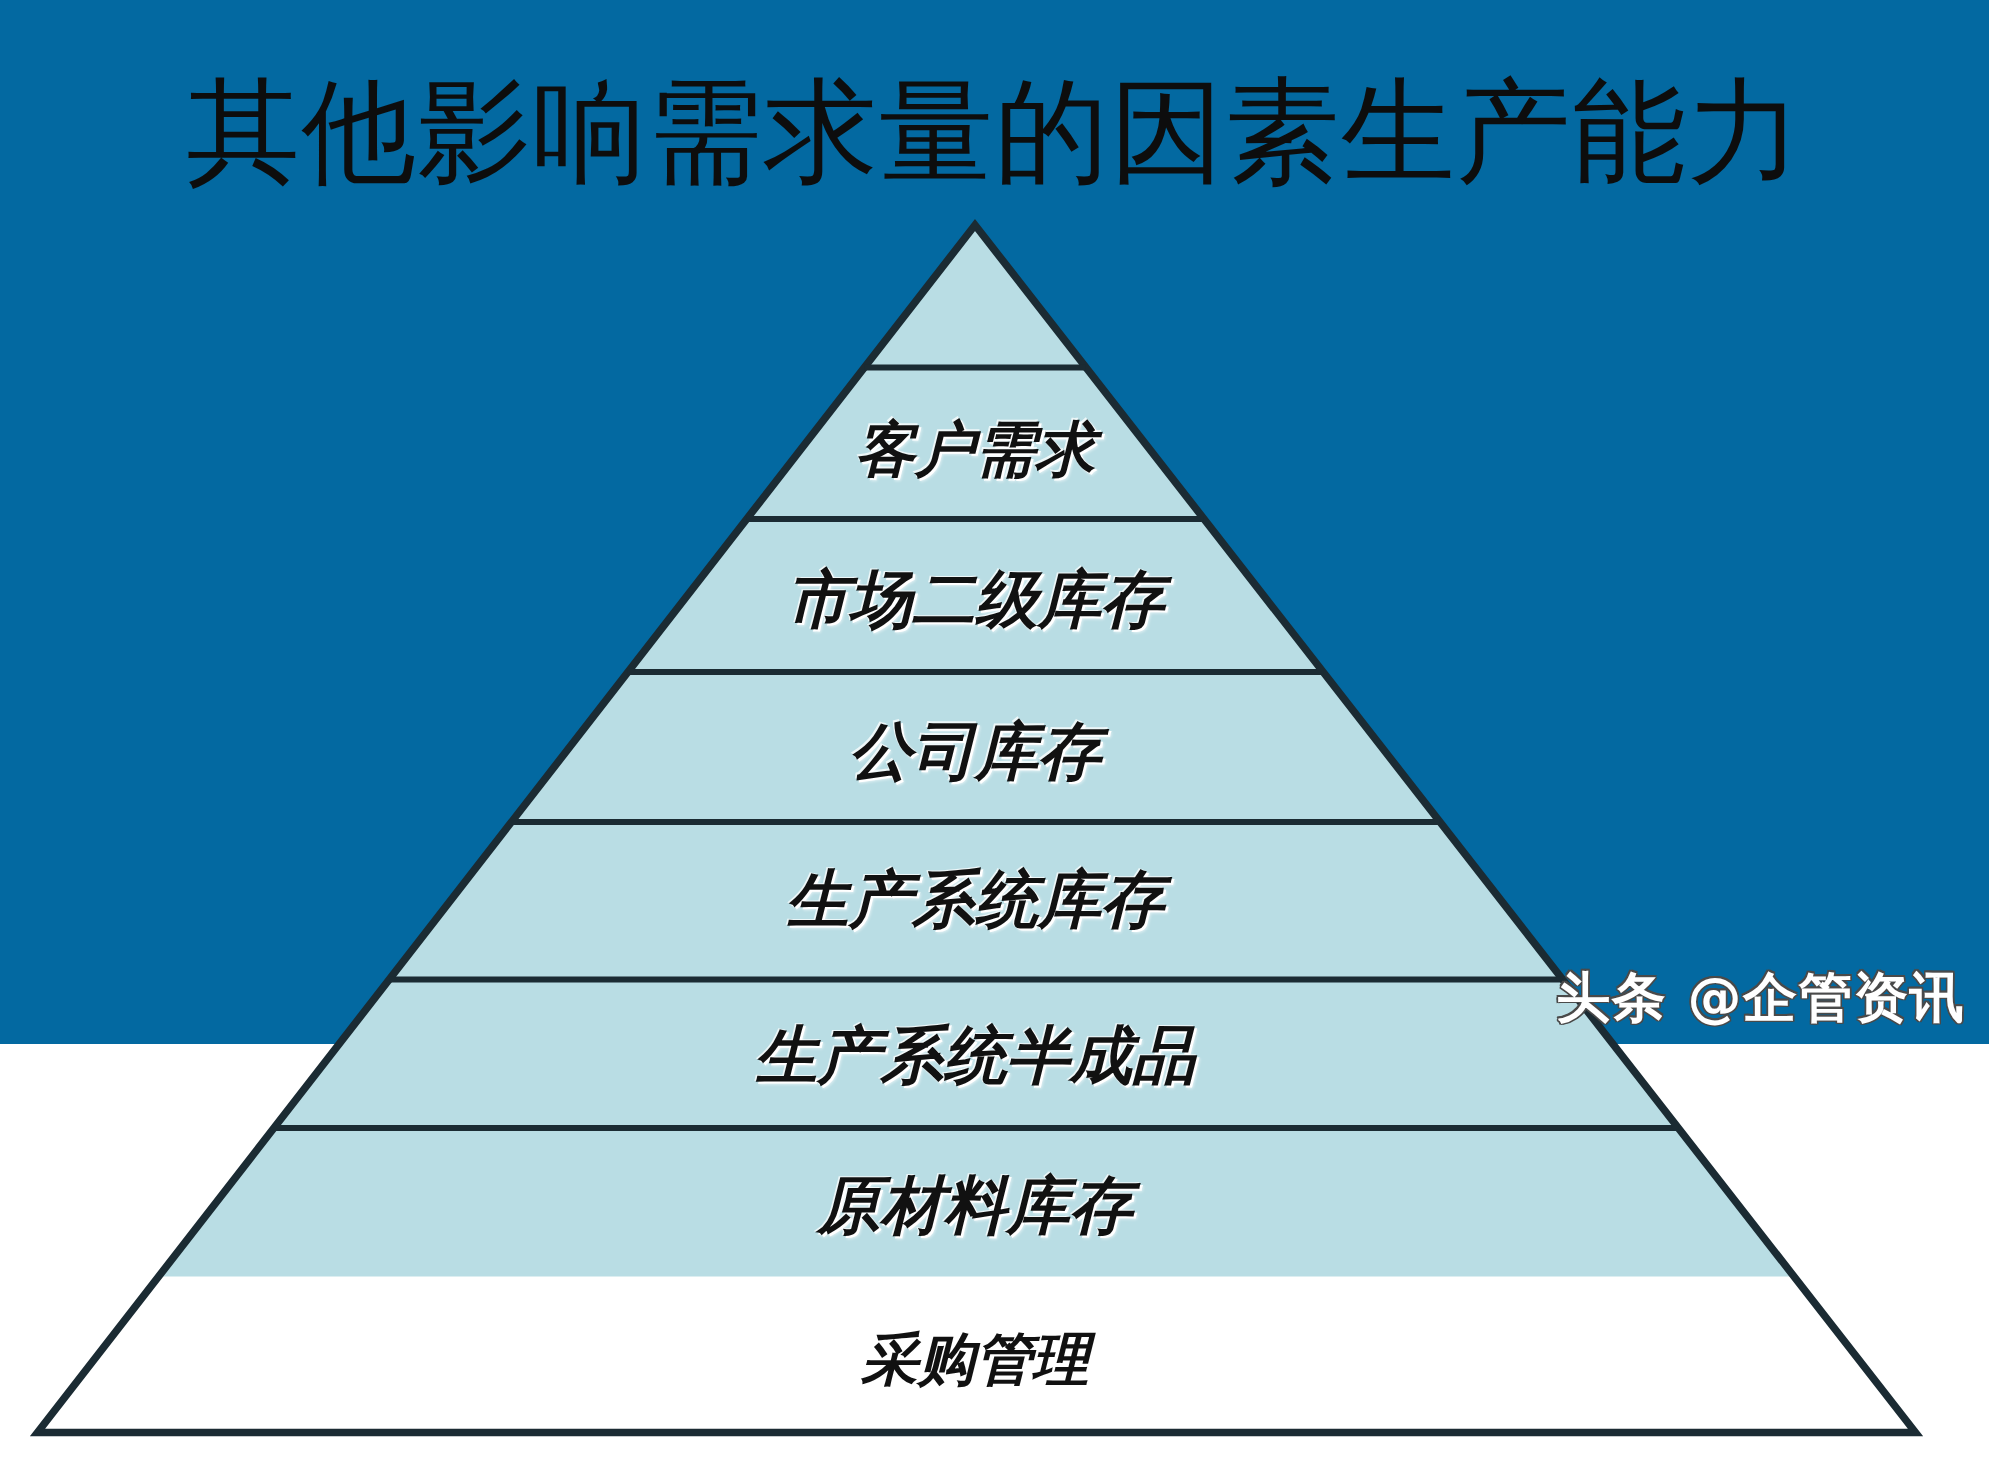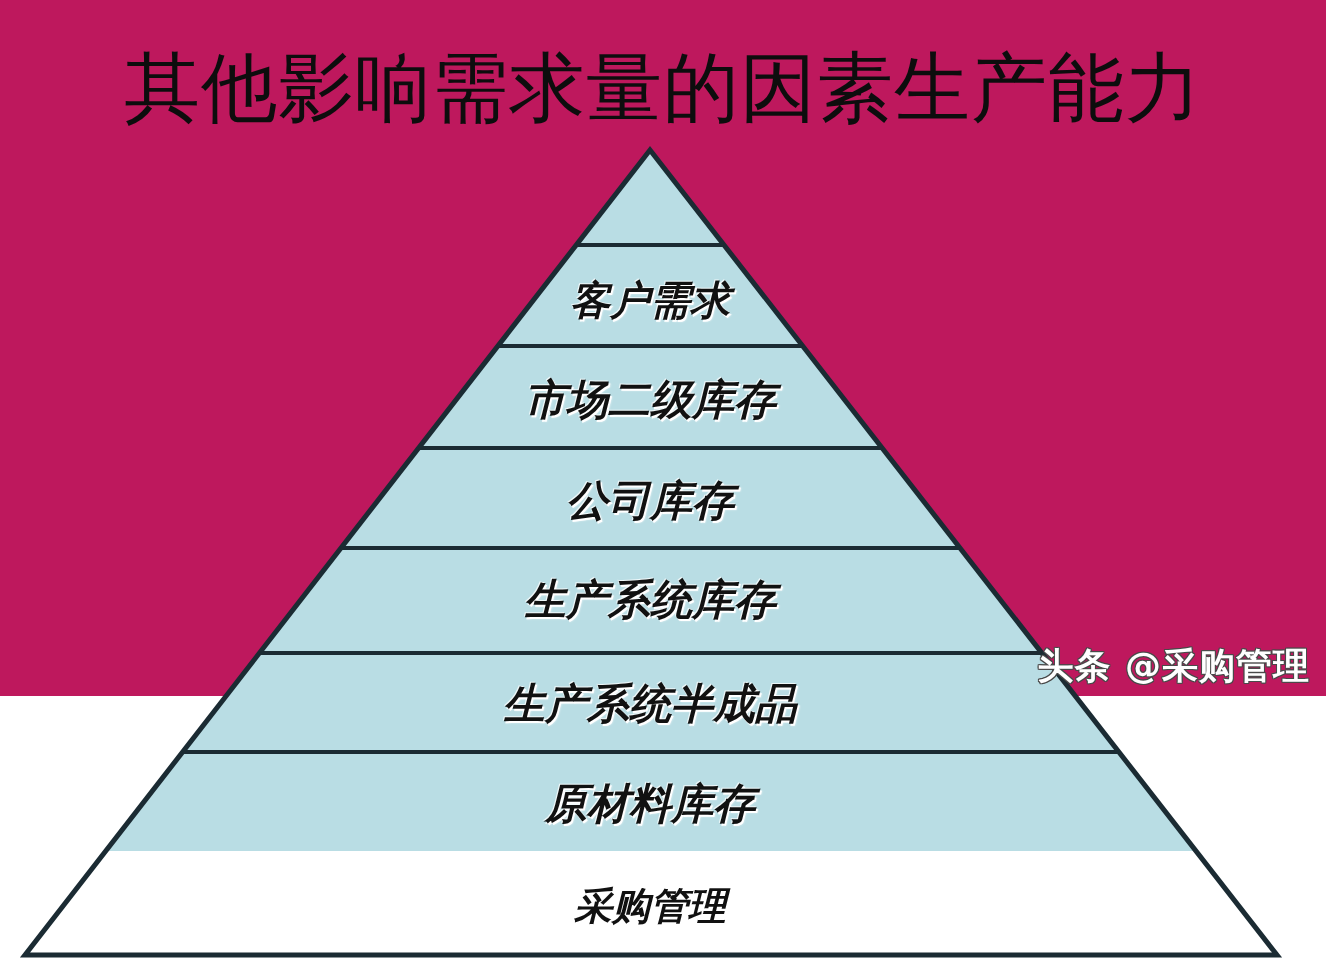--- a/index.html
+++ b/index.html
@@ -8,21 +8,21 @@
     width: 1326px;
     height: 976px;
     background: #ffffff;
     font-family: "Liberation Sans", "DejaVu Sans", sans-serif;
     overflow: hidden;
   }
   #canvas {
     position: relative;
     width: 1326px;
     height: 696px;
-    background: #be185d;
+    background: #0369a1;
   }
 
   
   #page-title {
     position: absolute;
     left: 0;
     top: 44px;
     width: 1326px;
     text-align: center;
     font-family: "DejaVu Sans", "Liberation Sans", sans-serif;
@@ -125,15 +125,15 @@
         <div class="tier-label" style="font-size: 40px; line-height: 40px; top: 280px; left: -13px;">客户需求</div>
         <div class="tier-label" style="font-size: 42px; line-height: 42px; top: 379px; left: -13px;">市场二级库存</div>
         <div class="tier-label" style="font-size: 42px; line-height: 42px; top: 480px; left: -13px;">公司库存</div>
         <div class="tier-label" style="font-size: 42px; line-height: 42px; top: 579px; left: -13px;">生产系统库存</div>
         <div class="tier-label" style="font-size: 42px; line-height: 42px; top: 683px; left: -13px;">生产系统半成品</div>
         <div class="tier-label" style="font-size: 42px; line-height: 42px; top: 783px; left: -13px;">原材料库存</div>
         <div class="tier-label" style="font-size: 38px; line-height: 38px; top: 887px; left: -13px;">采购管理</div>
       </div>
   </div>
 
-  <div id="watermark">头条 @采购管理</div>
+  <div id="watermark">头条 @企管资讯</div>
 
 </div>
 
 </body></html>

